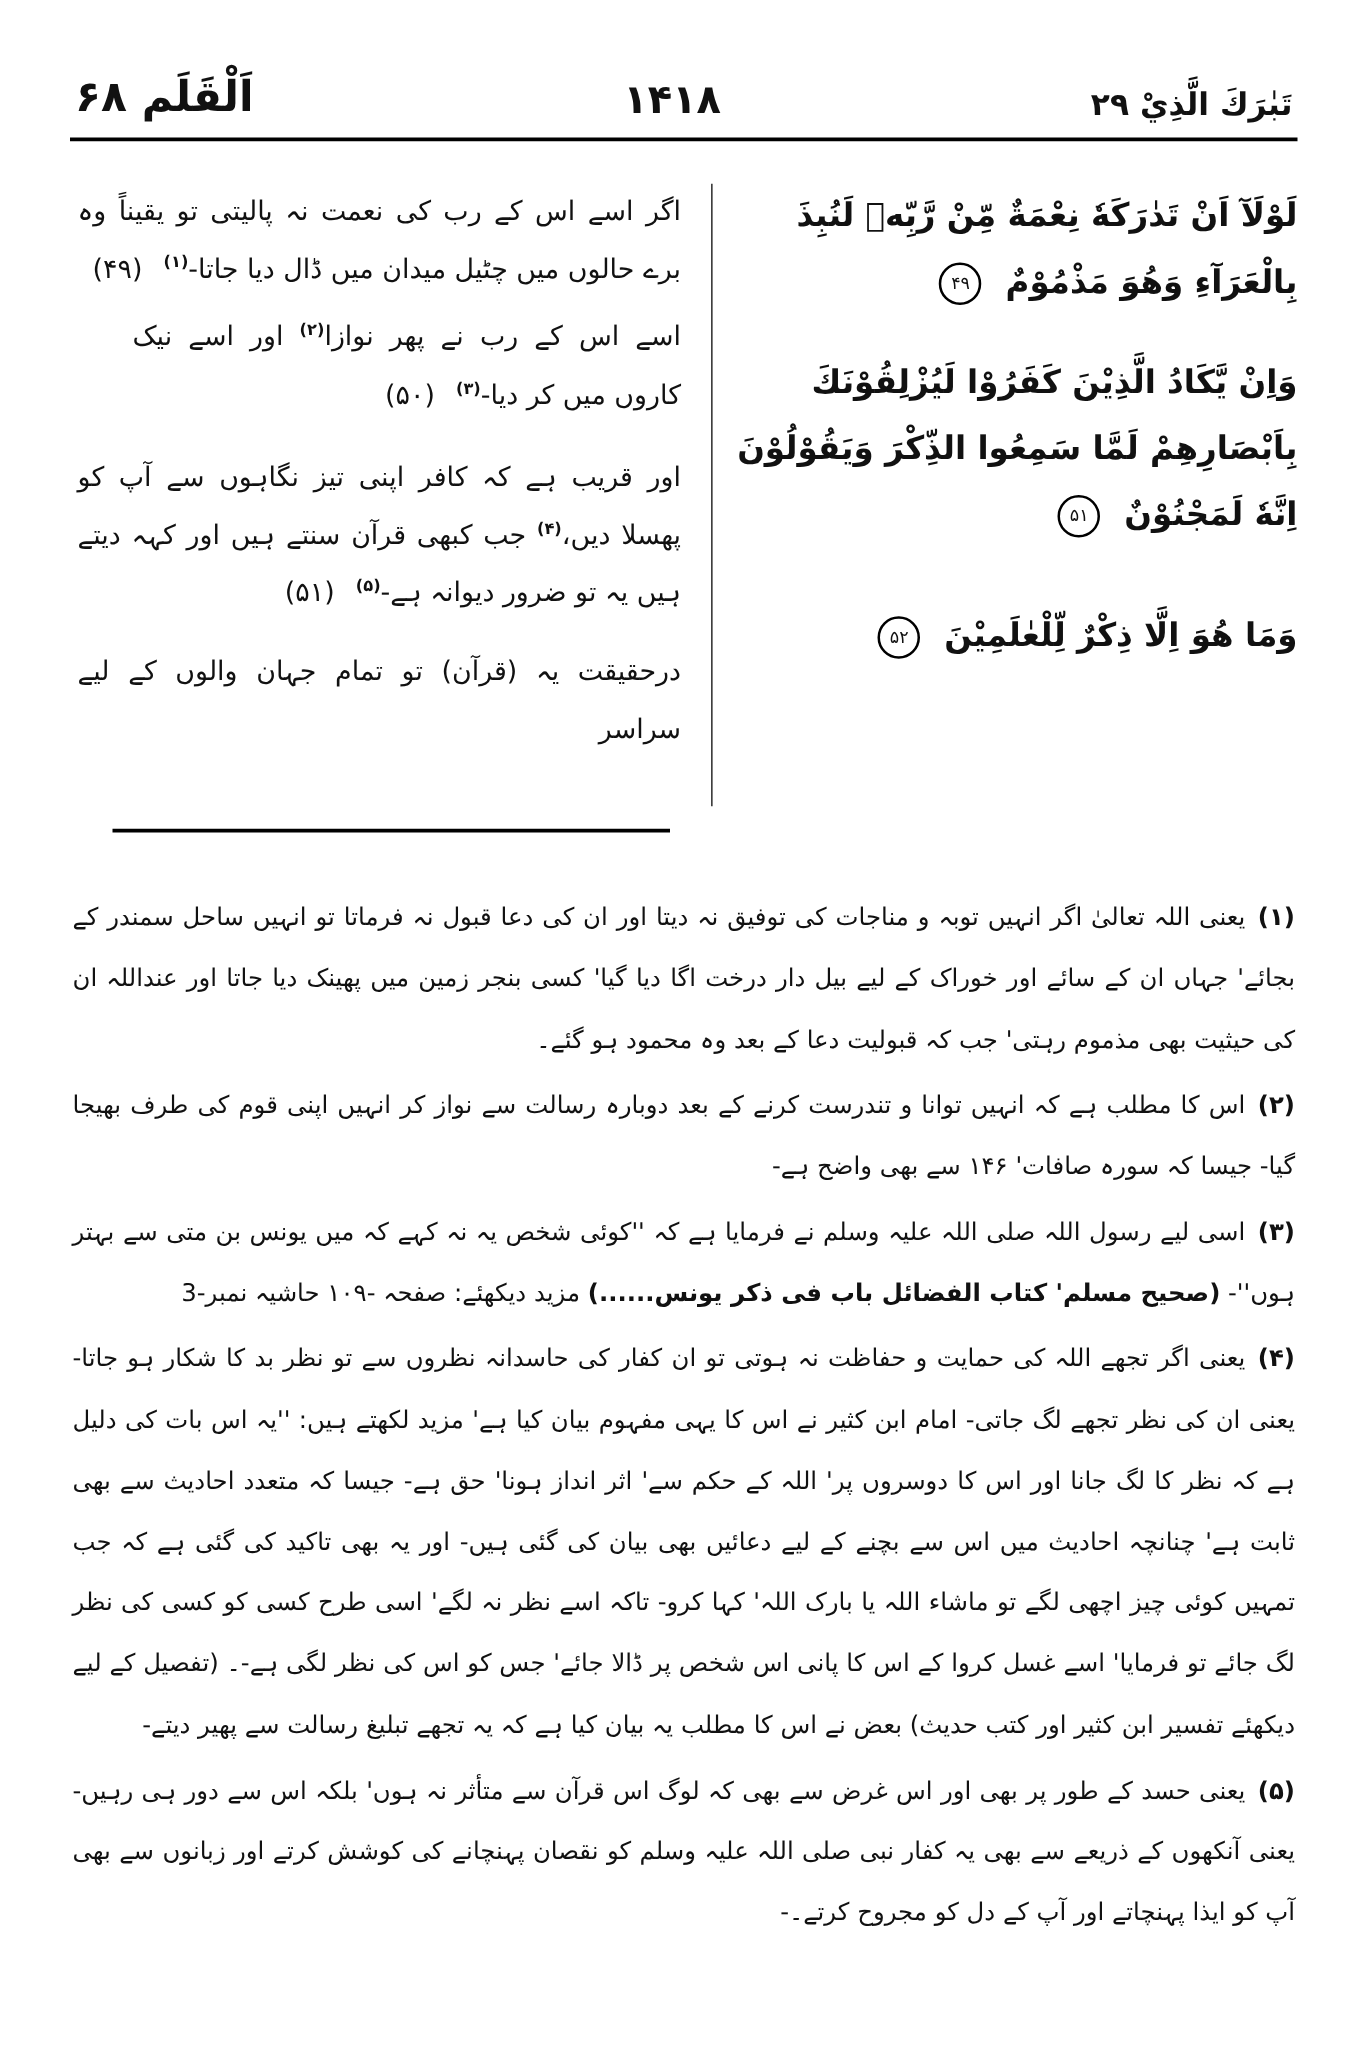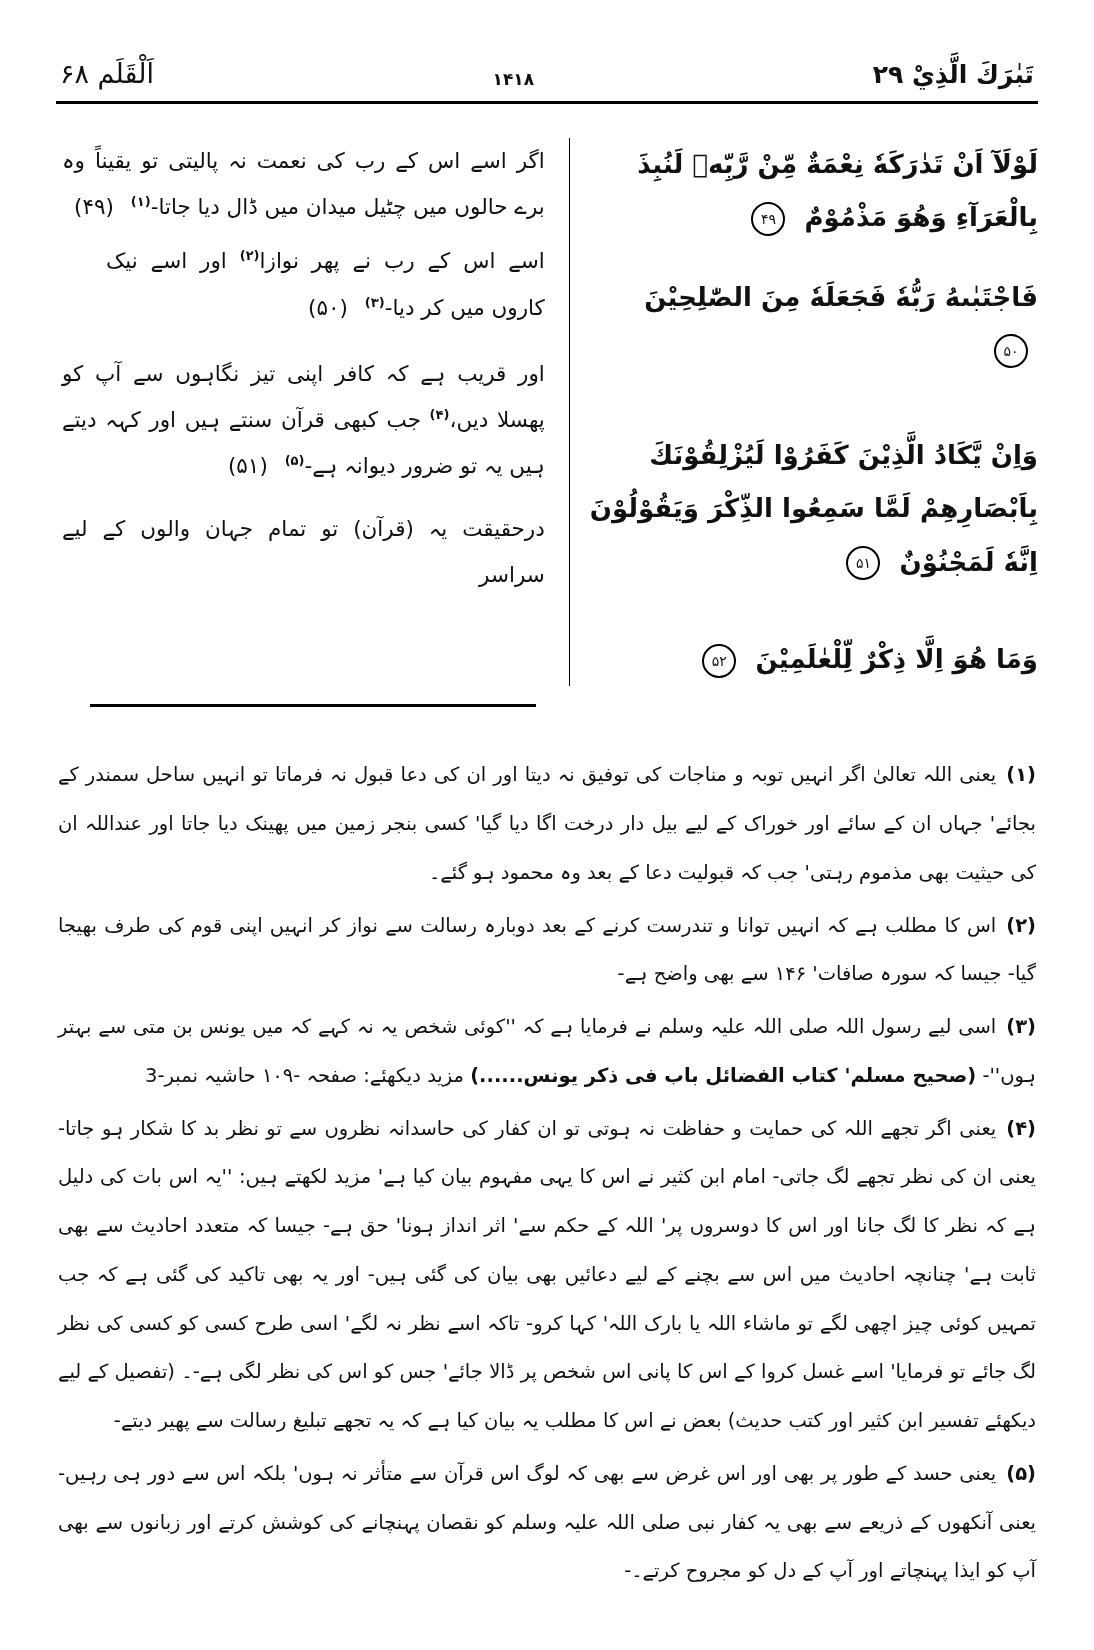--- a/index.html
+++ b/index.html
@@ -24,22 +24,22 @@
 
   
   .page-header {
     display: flex;
     direction: rtl;
     justify-content: space-between;
     align-items: flex-end;
     padding: 0 4px;
   }
   .hdr-juz   { font-size: 25px; font-weight: bold; }
-  .hdr-page  { font-size: 17px; font-weight: bold; letter-spacing: 1px; }
-  .hdr-surah { font-size: 27px; font-weight: normal; }
+  .hdr-page  { font-size: 32px; font-weight: bold; letter-spacing: 1px; }
+  .hdr-surah { font-size: 34px; font-weight: bold; }
   .header-rule {
     height: 3px;
     background: #000;
     margin-top: 12px;
   }
 
   
   .verses-section {
     display: flex;
     direction: rtl;
@@ -144,24 +144,20 @@
   </header>
   <div class="header-rule"></div>
 
   <main class="verses-section">
 
     <div class="arabic-column">
       <div class="verse-block verse-49">
         <span>لَوْلَآ اَنْ تَدٰرَكَهٗ نِعْمَةٌ مِّنْ رَّبِّهٖ لَنُبِذَ بِالْعَرَآءِ وَهُوَ مَذْمُوْمٌ</span>
         <span class="verse-num-circle">۴۹</span>
       </div>
-      <div class="verse-block verse-50">
-        <span>فَاجْتَبٰىهُ رَبُّهٗ فَجَعَلَهٗ مِنَ الصّٰلِحِيْنَ</span>
-        <span class="verse-num-circle">۵۰</span>
-      </div>
       <div class="verse-block verse-51">
         <span>وَاِنْ يَّكَادُ الَّذِيْنَ كَفَرُوْا لَيُزْلِقُوْنَكَ بِاَبْصَارِهِمْ لَمَّا سَمِعُوا الذِّكْرَ وَيَقُوْلُوْنَ اِنَّهٗ لَمَجْنُوْنٌ</span>
         <span class="verse-num-circle">۵۱</span>
       </div>
       <div class="verse-block verse-52">
         <span>وَمَا هُوَ اِلَّا ذِكْرٌ لِّلْعٰلَمِيْنَ</span>
         <span class="verse-num-circle">۵۲</span>
       </div>
     </div>
 

